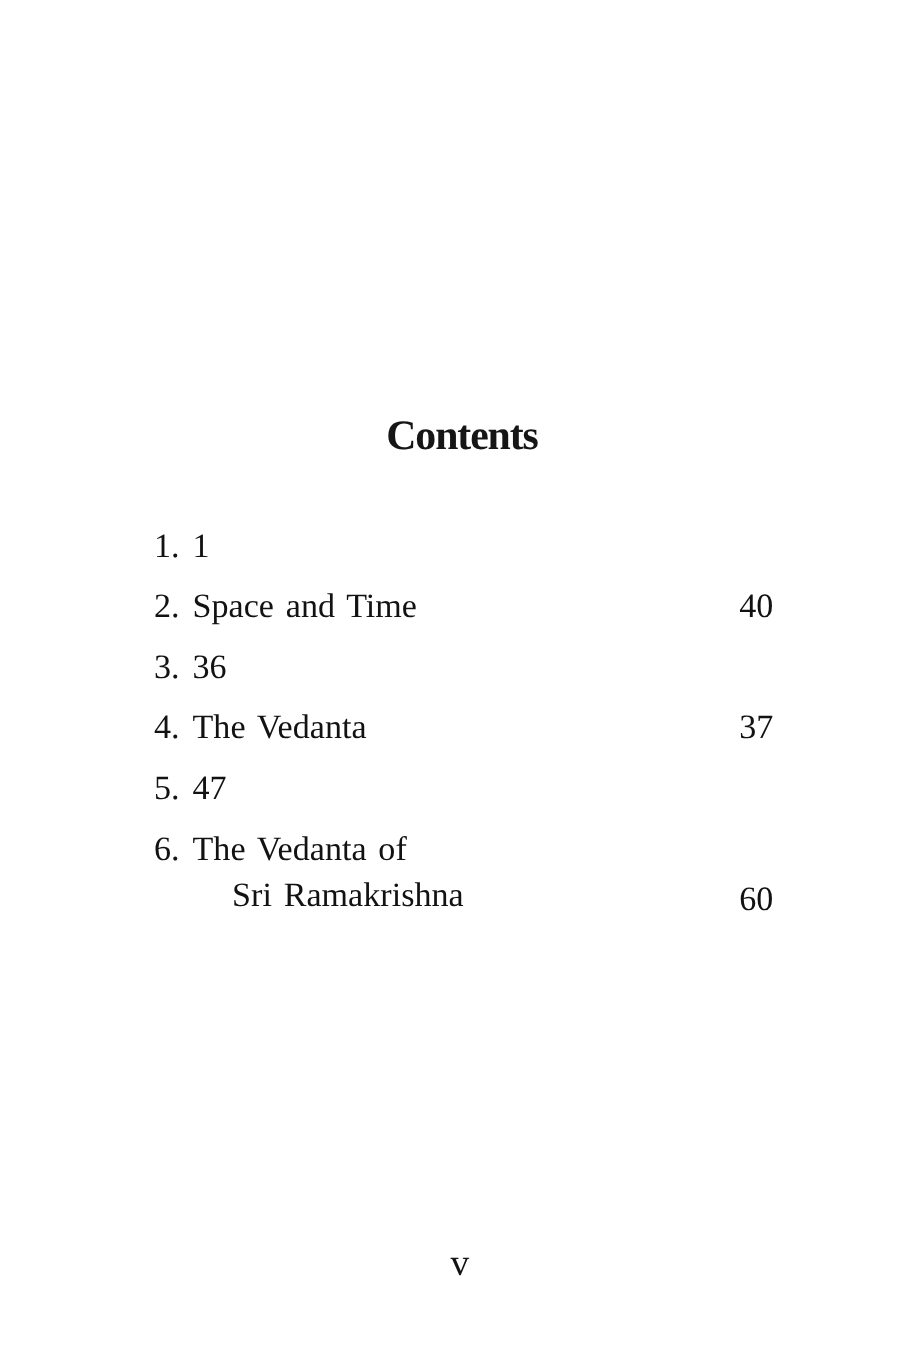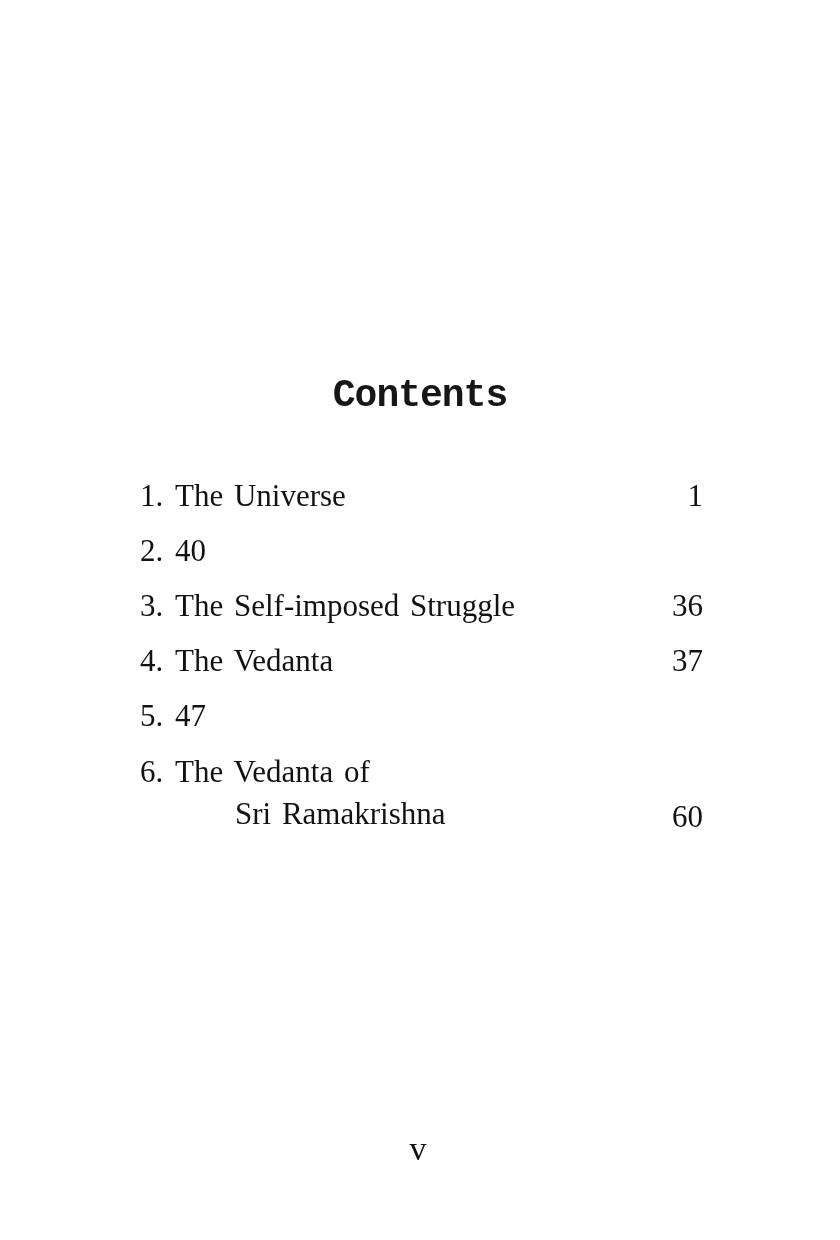--- a/index.html
+++ b/index.html
@@ -16,21 +16,21 @@
     position: absolute;
     inset: 0;
     background: #ffffff;
   }
   .toc-title {
     position: absolute;
     top: 372px;
     left: 0;
     width: 840px;
     text-align: center;
-    font-family: Liberation Mono, monospace;
+    font-family: Liberation Serif, serif;
     font-weight: bold;
     font-size: 38px;
     letter-spacing: -1px;
     line-height: 48px;
     color: #161616;
   }
   .toc-list {
     position: absolute;
     top: 468px;
     left: 140px;
@@ -63,21 +63,21 @@
     align-items: flex-end;
   }
   .two-line .entry-lines {
     flex: 1 1 auto;
     line-height: 42px;
   }
   .two-line .line1 {
     display: flex;
   }
   .two-line .line2 {
-    margin-left: 95px;
+    margin-left: 71px;
     white-space: nowrap;
   }
   .folio {
     position: absolute;
     top: 1130px;
     left: 0;
     width: 836px;
     text-align: center;
     font-size: 34px;
     line-height: 38px;
@@ -88,32 +88,31 @@
 <body>
 
 <div class="page">
 
   <div class="toc-title">Contents</div>
 
   <div class="toc-list">
 
     <div class="toc-row">
       <span class="num">1.</span>
-      <span class="entry-title">The Universe</span>
       <span class="pageno">1</span>
     </div>
 
     <div class="toc-row">
       <span class="num">2.</span>
+      <span class="entry-title">Space and Time</span>
       <span class="pageno">40</span>
     </div>
 
     <div class="toc-row">
       <span class="num">3.</span>
-      <span class="entry-title">The Self-imposed Struggle</span>
       <span class="pageno">36</span>
     </div>
 
     <div class="toc-row">
       <span class="num">4.</span>
       <span class="entry-title">The Vedanta</span>
       <span class="pageno">37</span>
     </div>
 
     <div class="toc-row">

